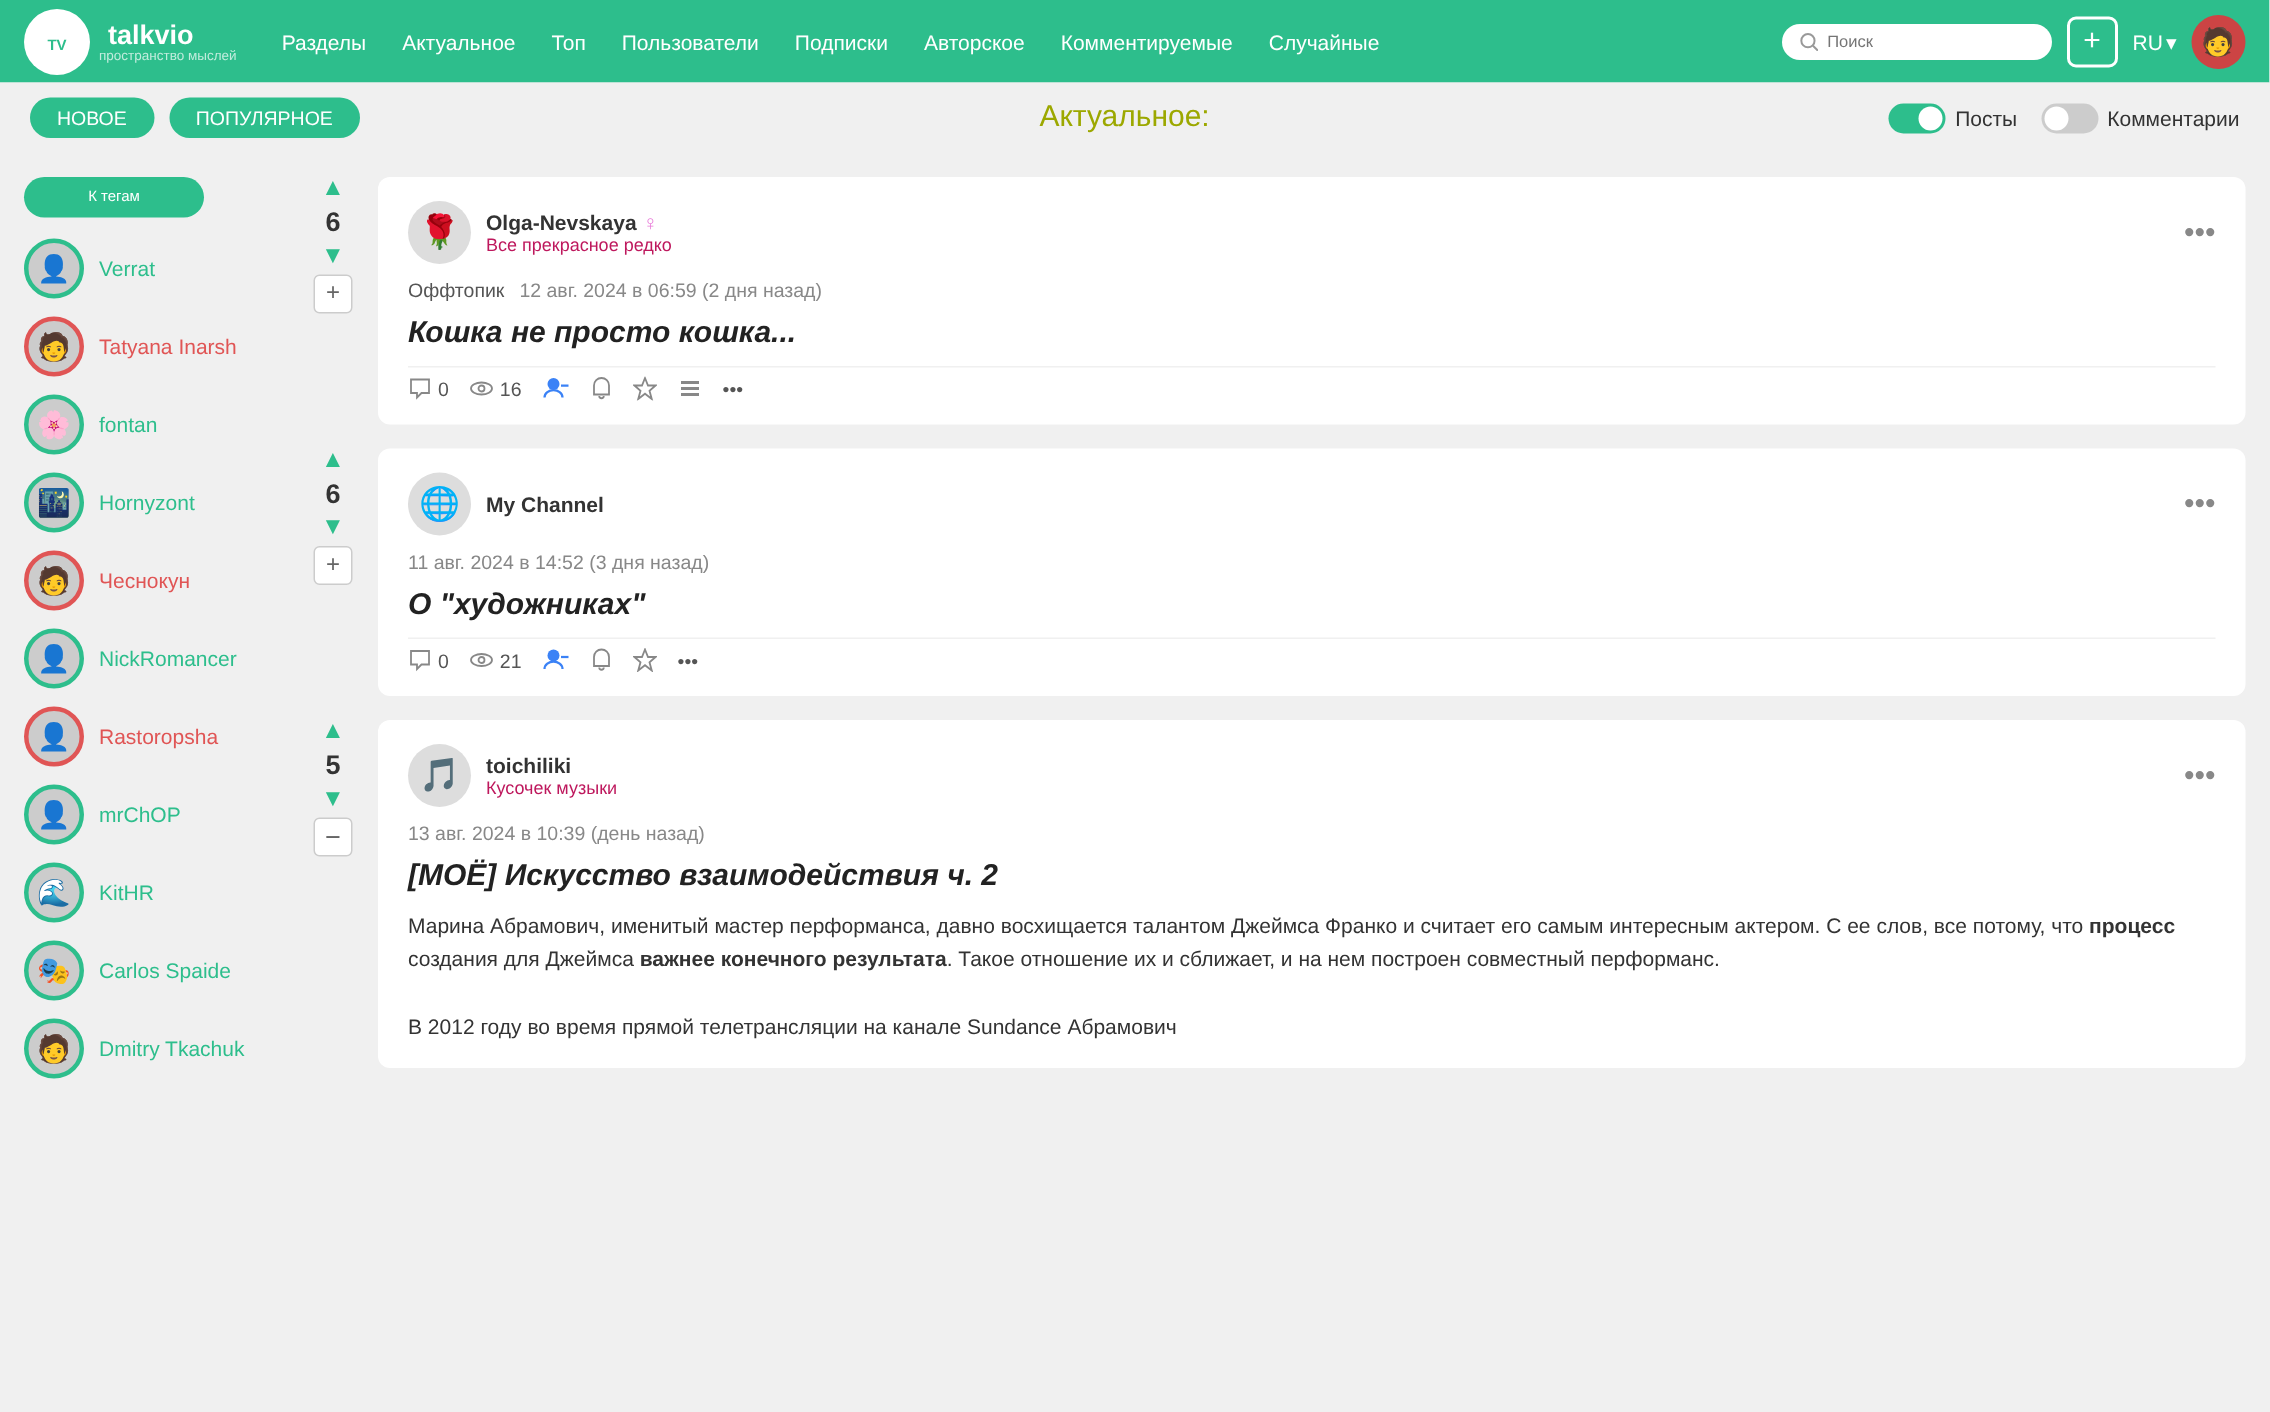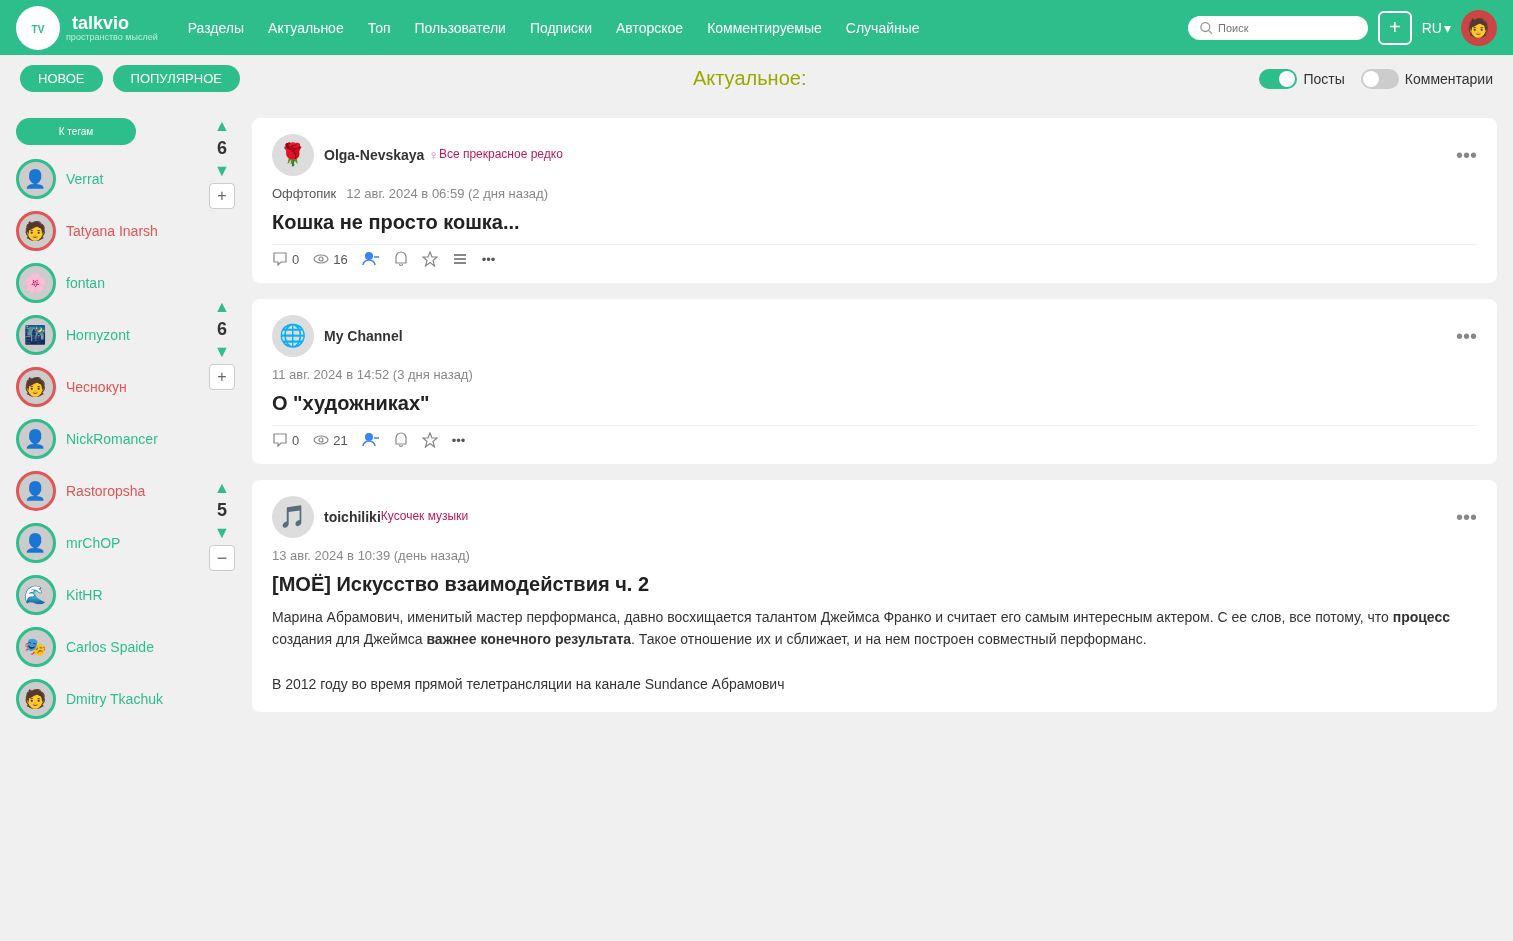--- a/index.html
+++ b/index.html
@@ -238,38 +238,38 @@
       gap: 10px;
     }
     .post-avatar {
       width: 42px; height: 42px;
       border-radius: 50%;
       background: #ddd;
       overflow: hidden;
       display: flex; align-items: center; justify-content: center;
       font-size: 22px;
     }
-    .post-author-info { display: flex; }
+    .post-author-info { display: flex; flex-direction: column; }
     .post-author-name {
       font-weight: bold; font-size: 14px; display: flex; align-items: center; gap: 4px;
     }
     .post-author-sub { color: #be185d; font-size: 12px; }
     .post-menu { cursor: pointer; color: #888; font-size: 20px; background: none; border: none; }
 
     .post-meta {
       display: flex;
       align-items: flex-start;
       gap: 10px;
     }
     .post-tag {
       color: #555; font-size: 13px;
     }
     .post-time { color: #888; font-size: 13px; }
 
-    .post-title { font-size: 20px; font-weight: bold; color: #222; }
+    .post-title { font-size: 20px; font-weight: bold; color: #222; font-style: italic; }
     .post-text { font-size: 14px; line-height: 1.6; color: #333; }
 
     .post-actions {
       display: flex;
       align-items: center;
       gap: 14px;
       padding-top: 6px;
       border-top: 1px solid #f0f0f0;
     }
     .action-item {

